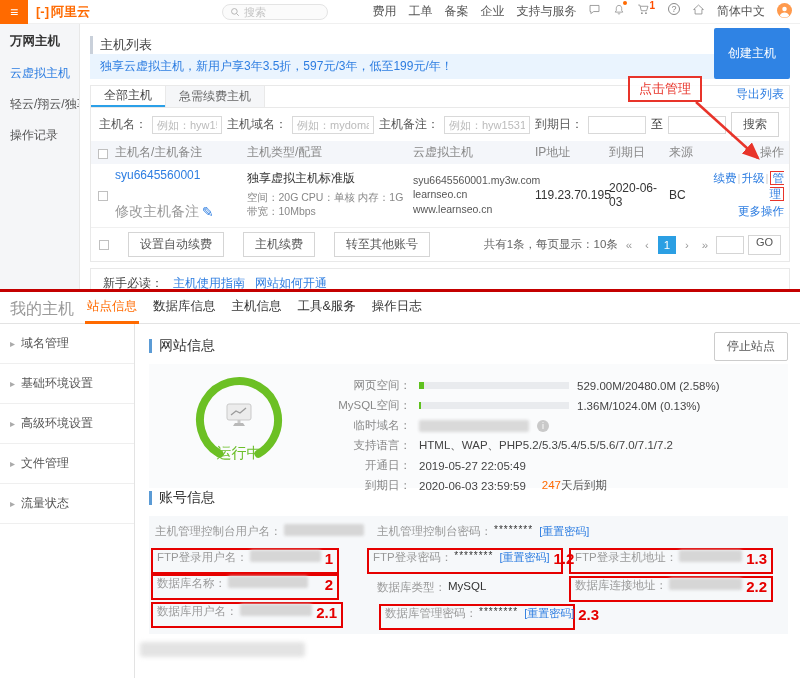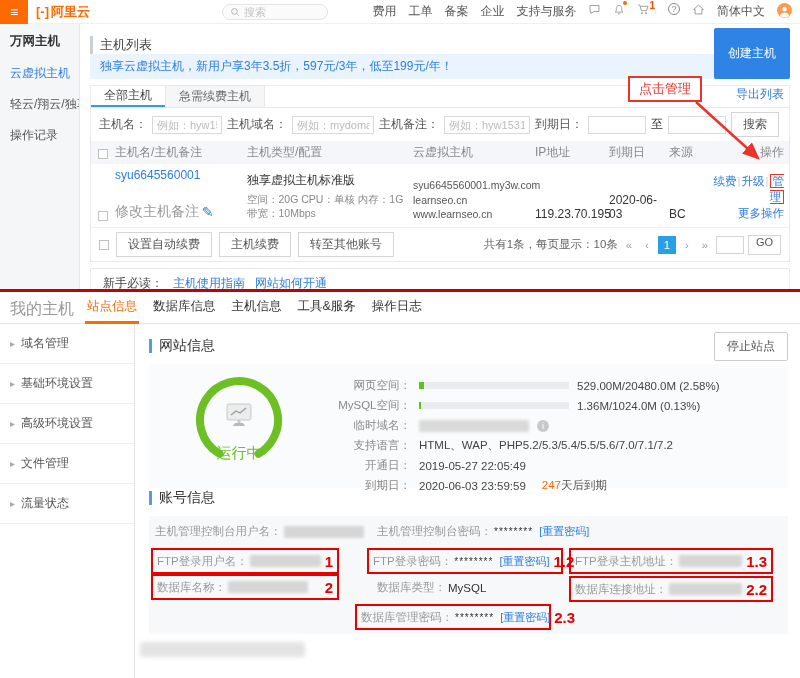--- a/index.html
+++ b/index.html
@@ -33,33 +33,33 @@
 .t-tab{padding:0 13px;display:flex;align-items:center;font-size:12px;color:#444;cursor:pointer}
 .t-tab.active{border-bottom:2px solid #2ba0e8}
 .t-tab.inactive{background:#f5f6f8;border-left:1px solid #e9e9e9;border-right:1px solid #e9e9e9;color:#666}
 .export-link{position:absolute;right:16px;top:62px;color:#2d7de1;font-size:12px;cursor:pointer;z-index:4}
 .filters{display:flex;align-items:center;gap:5px;padding:4px 8px}
 .filters label{color:#555;white-space:nowrap}
 .f-input{height:18px;border:1px solid #d9d9d9;padding:0 4px;font-size:11px;color:#333;background:#fff}
 .f-input::placeholder{color:#bbb}
 .btn-plain{border:1px solid #d5d5d5;background:#fff;padding:3px 11px;font-size:12px;color:#555;cursor:pointer;white-space:nowrap}
 .thead{display:flex;background:#f4f6fa;padding:3px 0;color:#888;align-items:center}
-.trow{display:flex;padding:4px 0 6px;align-items:flex-end;border-bottom:1px solid #f0f0f0}
+.trow{display:flex;padding:4px 0 6px;align-items:center;border-bottom:1px solid #f0f0f0}
 .c0{width:24px;display:flex;justify-content:center;padding-top:3px}
 .c1{width:132px}.c2{width:166px}.c3{width:122px}.c4{width:74px}.c5{width:60px}.c6{width:32px}
 .c7{width:88px;text-align:right;padding-right:5px}
 .cb{width:10px;height:10px;border:1px solid #c0c0c0;background:#fff;display:inline-block;cursor:pointer}
 .link{color:#2d7de1;cursor:pointer;text-decoration:none}
 .sub{color:#999;font-size:14px;margin-top:21px;display:flex;align-items:center;gap:3px}
 .cfg{color:#888;font-size:10.5px;margin-top:4px}
 .dom{font-size:10.5px;color:#555;line-height:1.35}
 .ops{font-size:11.5px;line-height:1.4}
 .sep{color:#d0d0d0;margin:0 1px}
 .manage-box{border:1.5px solid #e8342a;padding:0 2px}
-.actions{display:flex;align-items:center;gap:7px;padding:4px 8px}
+.actions{display:flex;align-items:center;gap:19px;padding:4px 8px}
 .pager{margin-left:auto;display:flex;align-items:center;gap:4px;color:#666;font-size:11.5px}
 .pg{min-width:14px;height:18px;display:flex;align-items:center;justify-content:center;color:#999;cursor:pointer}
 .pg.cur{background:#2b9fe3;color:#fff;min-width:18px}
 .pg-input{width:28px;height:18px;border:1px solid #d5d5d5}
 .go-btn{border:1px solid #d5d5d5;background:#fff;height:20px;padding:0 7px;font-size:11px;color:#555;cursor:pointer}
 .guide{margin:6px 10px;border:1px solid #e9e9e9;padding:6px 12px 4px}
 .guide-head{display:flex;gap:10px;font-size:12px}
 .guide-title{color:#444}
 .anno-box{position:absolute;left:628px;top:52px;border:2px solid #e8342a;color:#e8342a;padding:2px 9px;font-size:13px;background:rgba(255,255,255,.85);z-index:6;white-space:nowrap}
 .anno-arrow{position:absolute;left:600px;top:74px;width:180px;height:72px;z-index:6;pointer-events:none}
@@ -90,26 +90,26 @@
 .srow .lb{width:82px;text-align:right;color:#888;flex:0 0 auto;font-size:11.5px}
 .srow .ct{margin-left:8px;display:flex;align-items:center;gap:8px;color:#444;font-size:11.5px}
 .pbar{width:150px;height:7px;background:#e9ebee;position:relative}
 .pfill{position:absolute;left:0;top:0;height:7px;background:#5fc11f}
 .pfill.web{width:5px}.pfill.sql{width:2px}
 .blurblk{width:110px;height:12px;background:#d9d9d9;border-radius:2px;filter:blur(1.5px)}
 .inf{width:12px;height:12px;border-radius:50%;background:#c9c9c9;color:#fff;font-size:9px;display:flex;align-items:center;justify-content:center}
 .days{color:#ff6a00;margin-left:8px}
 .days-sfx{color:#555}
 .acct-panel{margin-top:8px;background:#f6f8fa;position:relative;height:118px}
-.cell{position:absolute;display:flex;align-items:center;font-size:11.5px;white-space:nowrap}
+.cell{position:absolute;display:flex;align-items:flex-start;font-size:11.5px;white-space:nowrap}
 .cell .lb{color:#999}
 .blurblk2{width:80px;height:12px;background:#d6d6d6;border-radius:2px;filter:blur(1.5px);margin-left:2px}
 .mask{color:#333;font-size:10px;letter-spacing:1px;margin-left:2px}
 .reset{color:#2d7de1;margin-left:6px;font-size:11px;cursor:pointer}
-.boxed{border:2px solid #e60000;padding:8px 4px;height:26px}
+.boxed{border:2px solid #e60000;padding:0 4px;height:26px}
 .mark-num{color:#e60000;font-weight:bold;font-size:15px;margin-left:auto;padding-left:4px}
 .bottom-blur{position:absolute;left:140px;top:350px;width:165px;height:15px;background:#e3e3e3;border-radius:3px;filter:blur(2px)}
 </style>
 </head>
 <body>
 
 <div class="topbar">
   <div class="burger">
       <span>≡</span>
     </div>
@@ -427,21 +427,26 @@
         <div class="cell" style="left:228px;top:64px">
             <span class="lb">数据库类型：</span>
             <span style="margin-left:2px">MySQL</span>
           </div>
         <div class="cell boxed" style="left:420px;top:60px;width:204px">
             <span class="lb">数据库连接地址：</span>
             <span class="blurblk2"></span>
             <span class="mark-num">2.2</span>
           </div>
 
-        <div class="cell boxed" style="left:206px;top:88px;width:196px">
+        <div class="cell boxed" style="left:2px;top:86px;width:192px">
+            <span class="lb">数据库用户名：</span>
+            <span class="blurblk2"></span>
+            <span class="mark-num">2.1</span>
+          </div>
+        <div class="cell boxed" style="left:230px;top:88px;width:196px">
             <span class="lb">数据库管理密码：</span>
             <span class="mask">********</span>
             <span class="reset">[重置密码]</span>
             <span class="mark-num">2.3</span>
           </div>
       </div>
     </div>
   </div>
   <div class="bottom-blur"></div>
 </div>

